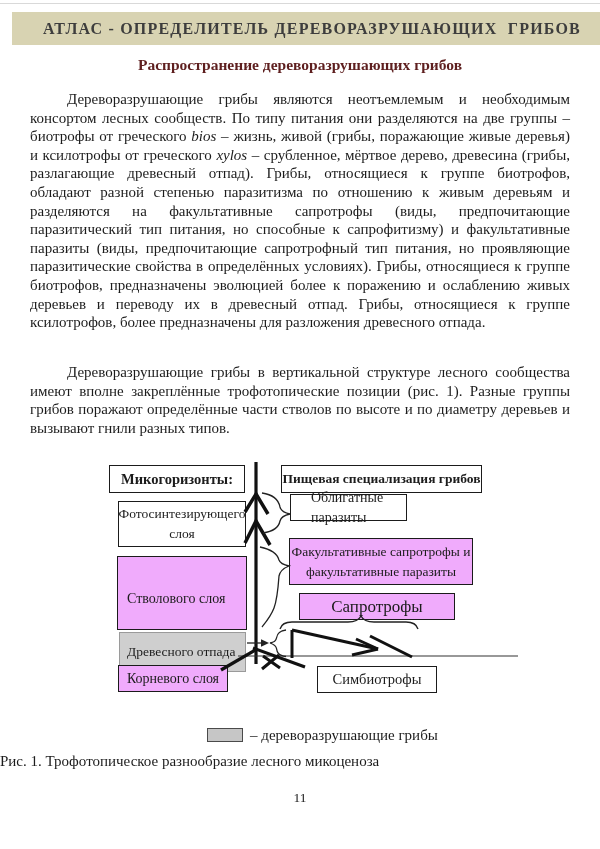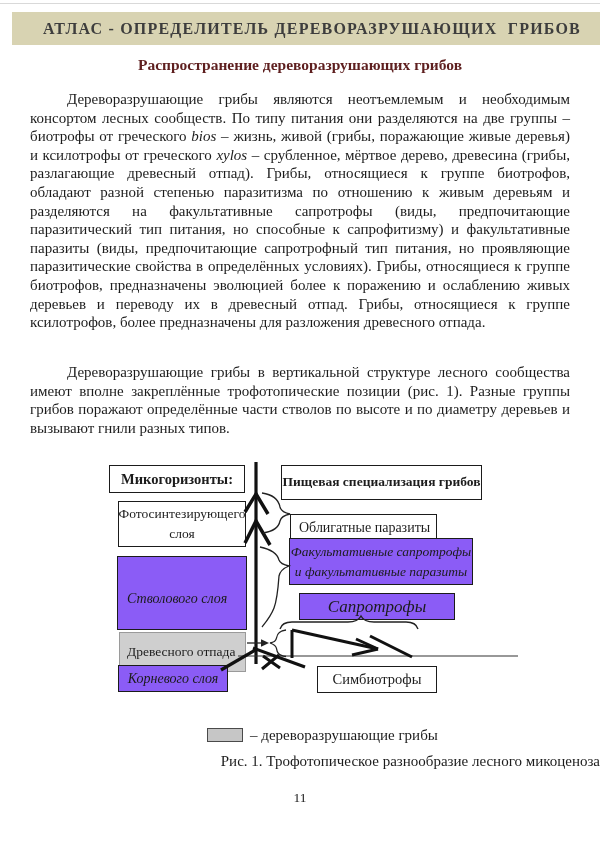--- a/index.html
+++ b/index.html
@@ -36,43 +36,43 @@
   .body-par i{font-style:italic;}
 
   
   .diagram{position:absolute;left:0;top:450px;width:600px;height:265px;}
   .dbox{
     position:absolute;border:1px solid #1b1b1b;background:#fff;
     font-size:14px;line-height:1.4;display:flex;align-items:center;
     box-sizing:border-box;
   }
   .dbox.center{justify-content:center;text-align:center;}
-  .dbox.gray{background:#8b5cf6;font-style:italic;}
+  .dbox.gray{background:#f0abfc;}
   .dbox.bold{font-weight:bold;}
   #box-myco{left:109px;top:15px;width:136px;height:28px;font-size:14.5px;}
-  #box-food{left:281px;top:15px;width:201px;height:35px;font-size:13.5px;white-space:nowrap;}
+  #box-food{left:281px;top:15px;width:201px;height:28px;font-size:13.5px;white-space:nowrap;}
   #box-photo{left:118px;top:51px;width:128px;height:46px;font-size:13.5px;line-height:20px;padding:0 2px;}
-  #box-oblig{left:290px;top:64px;width:147px;height:27px;padding-left:8px;}
+  #box-oblig{left:290px;top:44px;width:117px;height:27px;padding-left:20px;}
   #box-facult{left:289px;top:88px;width:184px;height:47px;font-size:13.5px;line-height:20px;}
   #box-stem{left:117px;top:106px;width:130px;height:74px;align-items:flex-end;padding:0 0 20px 9px;}
   #box-sapro{left:299px;top:143px;width:156px;height:27px;font-size:17px;}
   #box-dead{left:119px;top:182px;width:127px;height:40px;background:#cfcfcf;border:1px solid #9a9a9a;font-size:13.5px;padding-left:7px;}
   #box-root{left:118px;top:215px;width:110px;height:27px;}
   #box-symbio{left:317px;top:216px;width:120px;height:27px;font-size:14.5px;}
   .dsvg{position:absolute;left:0;top:0;width:600px;height:265px;}
 
   
   .legend{position:absolute;left:0;top:726px;width:600px;height:18px;padding-left:28px;}
   .legend-swatch{
     position:absolute;left:207px;top:2px;width:36px;height:14px;
     background:#c6c6c6;border:1.4px solid #4a4a4a;box-sizing:border-box;
   }
   .legend-label{position:absolute;left:250px;top:0;font-size:15px;line-height:18px;}
   .fig-caption{
-    position:absolute;left:0;top:753px;width:600px;text-align:right;font-size:15px;
+    position:absolute;left:0;top:753px;width:600px;text-align:left;font-size:15px;
   }
   .page-number{
     position:absolute;left:0;top:790px;width:600px;text-align:center;font-size:13.5px;
   }
 </style>
 </head>
 <body>
 
 <div class="page">
 

